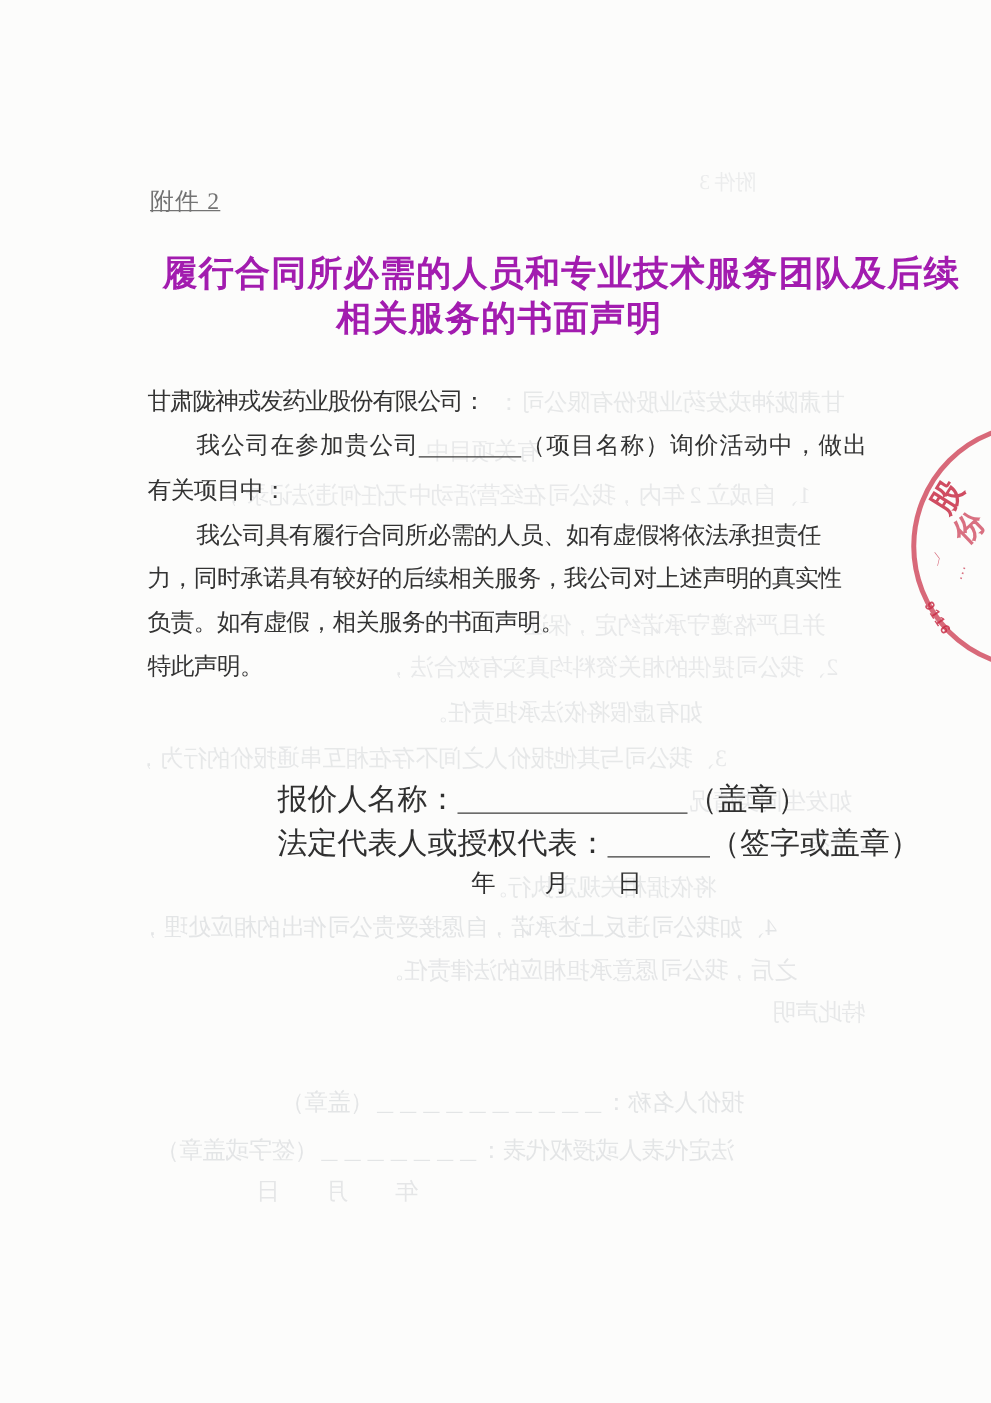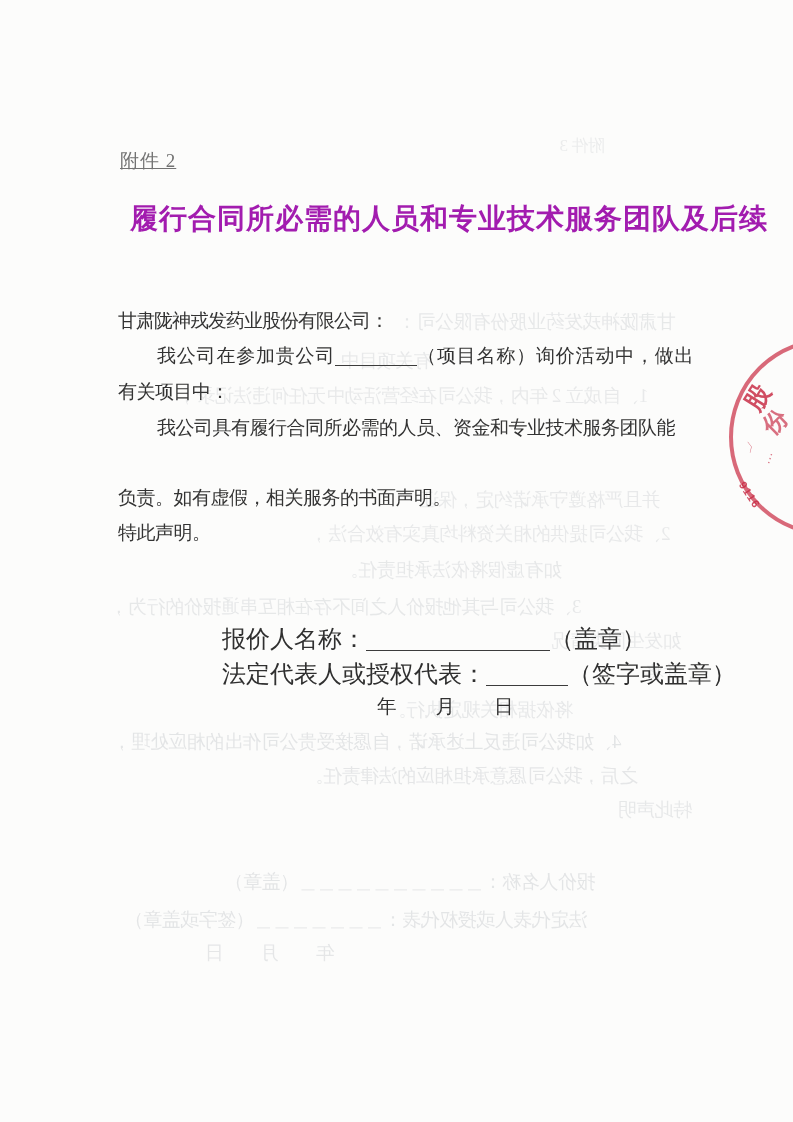--- a/index.html
+++ b/index.html
@@ -85,29 +85,31 @@
   <div class="ghost" style="left:113px;top:729px;opacity:.15;">4、如我公司违反上述承诺，自愿接受贵公司作出的相应处理，</div>
   <div class="ghost" style="left:305px;top:763px;opacity:.14;">之后，我公司愿意承担相应的法律责任。</div>
   <div class="ghost" style="left:618px;top:797px;opacity:.13;">特此声明</div>
   <div class="ghost" style="left:225px;top:869px;opacity:.15;">报价人名称：＿＿＿＿＿＿＿＿＿＿（盖章）</div>
   <div class="ghost" style="left:125px;top:907px;opacity:.15;">法定代表人或授权代表：＿＿＿＿＿＿＿（签字或盖章）</div>
   <div class="ghost" style="left:205px;top:940px;opacity:.14;">年　　月　　日</div>
 
   <div class="abs attach">附件 2</div>
 
   <div class="abs title title-l1">履行合同所必需的人员和专业技术服务团队及后续</div>
+  <div class="abs title title-l2">相关服务的书面声明</div>
 
   <div class="abs body-line sal">甘肃陇神戎发药业股份有限公司：</div>
 
   <div class="abs body-line p1a">
     <span>我公司在参加贵公司</span><span class="blank blank-project"></span><span>（项目名称）询价活动中，做出</span>
   </div>
   <div class="abs body-line p1b">有关项目中：</div>
 
-  <div class="abs body-line p2a">我公司具有履行合同所必需的人员、资金和专业技术服务团队能</div>
+  <div class="abs body-line p2a">我公司具有履行合同所必需的人员、如有虚假将依法承担责任</div>
+  <div class="abs body-line p2b">力，同时承诺具有较好的后续相关服务，我公司对上述声明的真实性</div>
   <div class="abs body-line p2c">负责。如有虚假，相关服务的书面声明。</div>
   <div class="abs body-line closing">特此声明。</div>
 
   <div class="abs sig-line sig1">
     <span>报价人名称：</span><span class="blank blank-bidder"></span><span>（盖章）</span>
   </div>
   <div class="abs sig-line sig2">
     <span>法定代表人或授权代表：</span><span class="blank blank-rep"></span><span>（签字或盖章）</span>
   </div>
   <div class="abs date-line">

